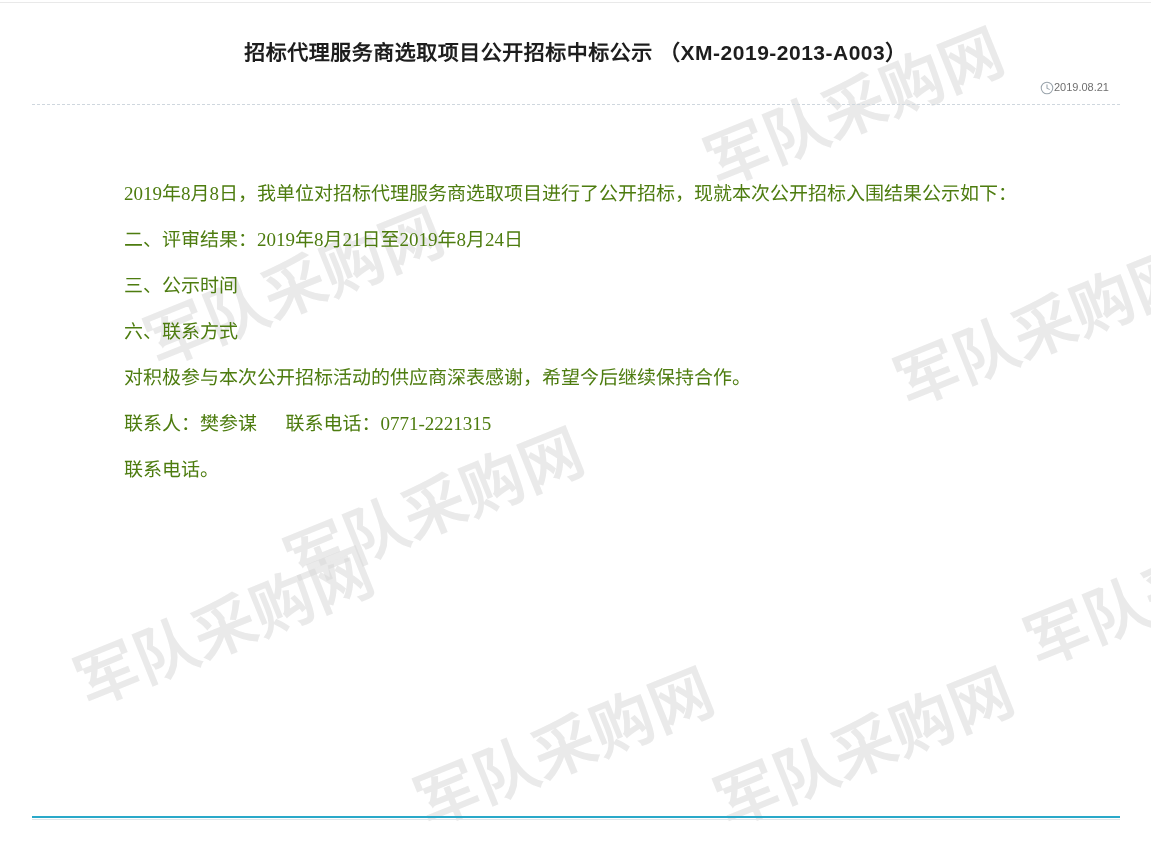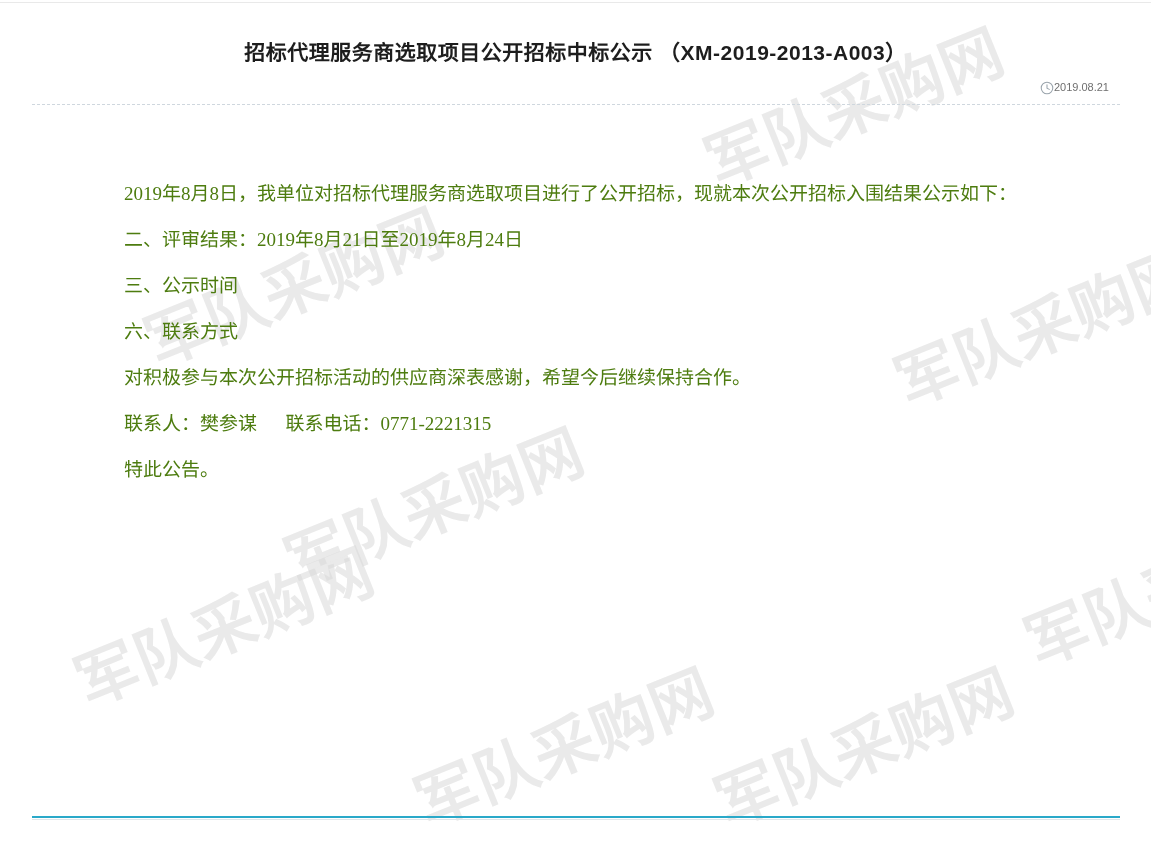--- a/index.html
+++ b/index.html
@@ -177,18 +177,18 @@
 
   <div class="doc-body">
     <p class="indent">2019年8月8日，我单位对招标代理服务商选取项目进行了公开招标，现就本次公开招标入围结果公示如下：</p>
     <p class="indent">二、评审结果：2019年8月21日至2019年8月24日</p>
     <p class="indent">三、公示时间</p>
     <p class="indent">六、联系方式</p>
     <p class="indent">对积极参与本次公开招标活动的供应商深表感谢，希望今后继续保持合作。</p>
 
     <p class="contact-line indent">联系人：樊参谋      联系电话：0771-2221315</p>
 
-    <p class="indent">特此公告。</p>
+    <p class="indent">联系电话。</p>
   </div>
 
   <div class="footer-rule"></div>
   <div class="footer-rule-2"></div>
 </div>
 
 </body></html>

